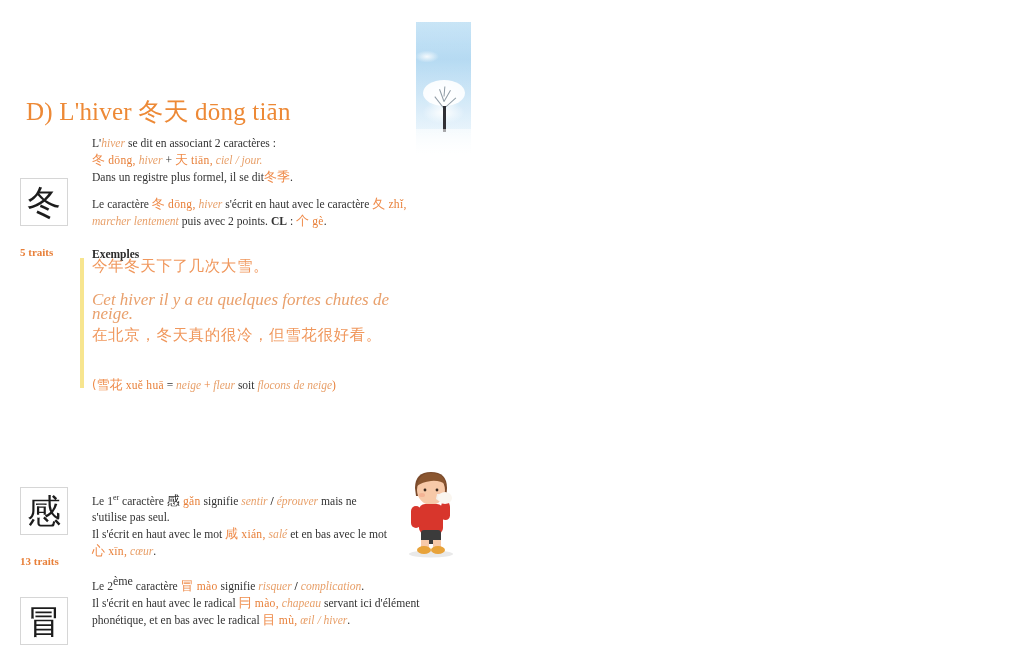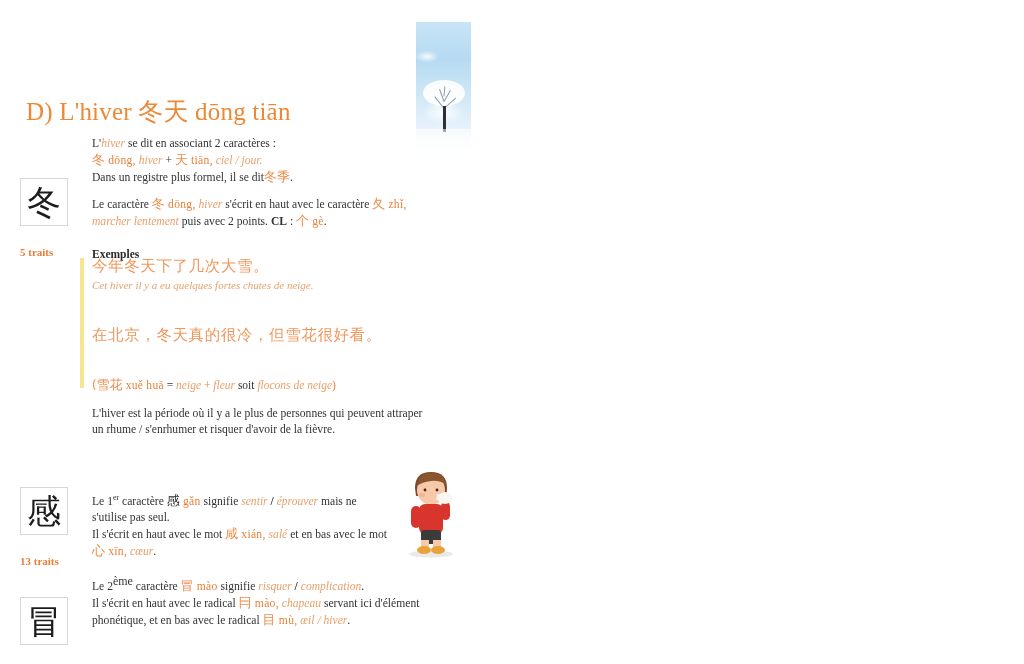--- a/index.html
+++ b/index.html
@@ -84,21 +84,21 @@
   }
 
   .exemples-label { position:absolute; font-size:11.5px; font-weight:bold; color:#2b2b2b; }
 
   
   .ex { position:absolute; }
   .ex .cn {
     font-family:"DejaVu Sans", sans-serif; font-size:15.5px; color:#f0975c; letter-spacing:.6px;
     line-height:20px;
   }
-  .ex .fr { font-size:11px; font-style:italic; color:#e9a06c; line-height:14px; margin-top:2px; }
+  .ex .fr { font-size:17px; font-style:italic; color:#e9a06c; line-height:14px; margin-top:17px; }
 
   
   .boy { position:absolute; left:395px; top:462px; width:72px; height:96px; }
 </style>
 </head>
 <body>
 
 <div class="page">
 
   <div class="col-left">
@@ -142,21 +142,20 @@
     </div>
 
     <div class="ex" style="left:92px; top:325px; width:350px;">
       <div class="cn">在北京，冬天真的很冷，但雪花很好看。</div>
     </div>
 
     <div class="p" style="left:92px; top:377px; width:340px; font-size:11.5px;">
       <span class="han">(</span><span class="hz han">雪花</span><span class="py"> xuě huā</span><span> = </span><span class="orange-it">neige</span><span class="orange"> + </span><span class="orange-it">fleur</span><span> soit </span><span class="orange-it">flocons de neige</span><span class="orange">)</span>
     </div>
 
-    <div class="p" style="left:92px; top:406px; width:338px;">L'hiver est la période où il y a le plus de personnes qui peuvent attraper un rhume / s'enrhumer et risquer d'avoir de la fièvre.</div>
 
 
     <div class="charbox" style="left:20px; top:487px;">
       <div class="box">感</div>
       <div class="strokes">13 traits</div>
     </div>
 
     <div class="p" style="left:92px; top:490px; width:300px;">
       <span>Le 1</span><sup style="font-size:8px">er</sup><span> caractère </span><span class="hz han-dark">感</span><span class="py"> gǎn</span><span> signifie </span><span class="orange-it">sentir</span><span class="b"> / </span><span class="orange-it">éprouver</span><span> mais ne s'utilise pas seul.</span><br>
       <span>Il s'écrit en haut avec le mot </span><span class="hz han">咸</span><span class="py"> xián,</span><span class="orange-it"> salé</span><span> et en bas avec le mot </span><span class="hz han">心</span><span class="py"> xīn,</span><span class="orange-it"> cœur</span><span>.</span>

